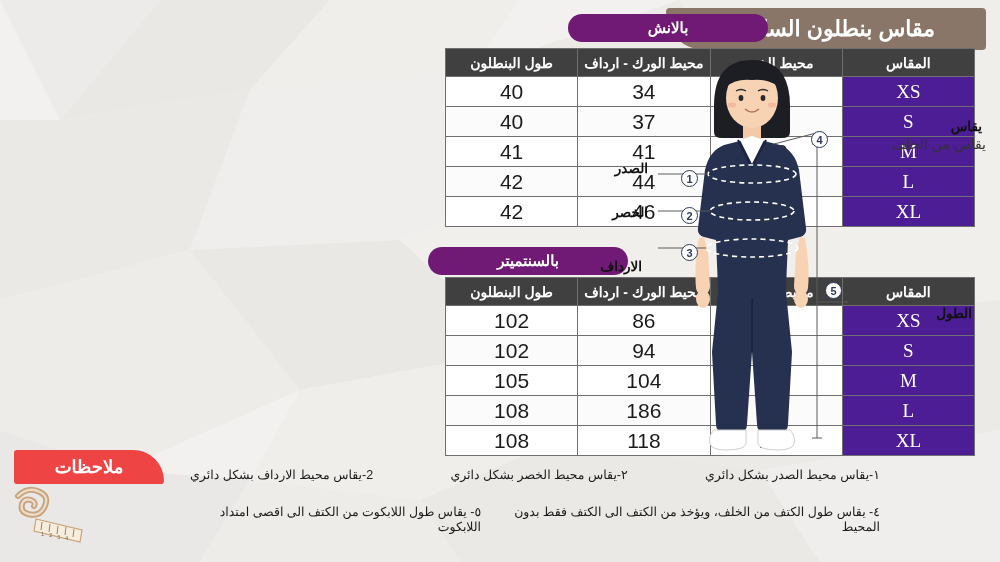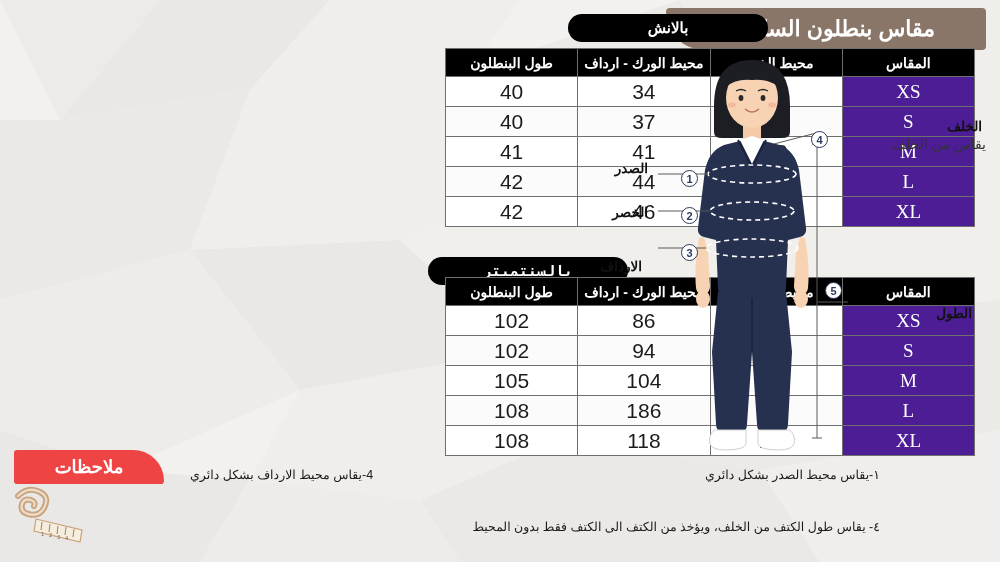--- a/index.html
+++ b/index.html
@@ -26,27 +26,27 @@
     border-radius: 6px 6px 6px 60px;
     display: flex; align-items: center; justify-content: center;
     color: #fff; font-size: 22px; font-weight: bold;
     letter-spacing: 0px;
   }
 
   
   .sec-pill {
     position: absolute;
     height: 28px;
-    background: #000000;
+    background: #701a75;
     border-radius: 14px;
     display: flex; align-items: center; justify-content: center;
     color: #fff; font-size: 15px; font-weight: bold;
   }
   #pill-inch { top: 14px; right: 232px; width: 200px; }
-  #pill-cm   { top: 257px; right: 372px; width: 200px; font-family: Liberation Mono, monospace; }
+  #pill-cm   { top: 247px; right: 372px; width: 200px; }
 
   
   table.sizes {
     position: absolute;
     border-collapse: collapse;
     width: 530px;
     right: 25px;
     table-layout: fixed;
   }
   #tbl-inch { top: 48px; }
@@ -54,21 +54,21 @@
 
   table.sizes th, table.sizes td {
     border: 1px solid #6f6f6f;
     text-align: center;
     height: 30px;
     padding: 0;
     font-size: 16px;
     color: #1b1b1b;
   }
   table.sizes thead th {
-    background: #000000;
+    background: #404040;
     color: #ffffff;
     font-weight: bold;
     font-size: 14px;
     height: 28px;
   }
   table.sizes tbody td.sizecol {
     background: #4c1d95;
     color: #fff;
     font-family: "Liberation Serif", serif;
     font-size: 19px;
@@ -312,42 +312,44 @@
 
       <line x1="122" y1="92" x2="168" y2="80" stroke="#5b5b5b" stroke-width="1"></line>
 
       <line x1="165" y1="92" x2="165" y2="386" stroke="#5b5b5b" stroke-width="1"></line>
       <line x1="160" y1="92" x2="170" y2="92" stroke="#5b5b5b" stroke-width="1"></line>
       <line x1="160" y1="386" x2="170" y2="386" stroke="#5b5b5b" stroke-width="1"></line>
       <line x1="165" y1="250" x2="196" y2="250" stroke="#5b5b5b" stroke-width="1"></line>
     </svg>
   </div>
 
-  <div class="flabel" id="lbl-shoulder">الخلف</div>
+  <div class="flabel" id="lbl-shoulder">يقاس</div>
   <div class="flabel sub" id="lbl-shoulder-sub">يقاس من الخلف</div>
   <div class="flabel" id="lbl-chest">الصدر</div>
   <div class="flabel" id="lbl-waist">الخصر</div>
   <div class="flabel" id="lbl-hip">الارداف</div>
   <div class="flabel" id="lbl-len">الطول</div>
 
   <div class="num-badge" id="b1">1</div>
   <div class="num-badge" id="b2">2</div>
   <div class="num-badge" id="b3">3</div>
   <div class="num-badge" id="b4">4</div>
   <div class="num-badge" id="b5">5</div>
 
   <div class="notes-pill">ملاحظات</div>
 
   <div class="notes-row1">
     <span>١-يقاس محيط  الصدر بشكل دائري</span>
-    <span>4-يقاس محيط  الارداف  بشكل دائري</span>
+    <span>٢-يقاس محيط  الخصر بشكل دائري</span>
+    <span>2-يقاس محيط  الارداف  بشكل دائري</span>
   </div>
 
   <div class="notes-row2">
     <span>٤- يقاس طول الكتف من الخلف، ويؤخذ من الكتف الى الكتف فقط بدون المحيط</span>
+    <span>٥-  يقاس طول اللابكوت من الكتف الى اقصى امتداد اللابكوت</span>
   </div>
 
   <div class="tape">
     <svg width="80" height="58" viewBox="0 0 80 58">
       <path d="M8 10 Q18 0 30 6 Q40 11 34 22 Q29 31 18 28 Q10 26 12 18 Q14 12 21 14 Q26 16 24 20" fill="none" stroke="#c9a27a" stroke-width="6" stroke-linecap="round"></path>
       <path d="M8 10 Q18 0 30 6 Q40 11 34 22 Q29 31 18 28 Q10 26 12 18 Q14 12 21 14 Q26 16 24 20" fill="none" stroke="#e9dcc9" stroke-width="2.4" stroke-linecap="round"></path>
       <path d="M26 33 L72 44 L70 56 L24 45 Z" fill="#f6eddc" stroke="#c9a27a" stroke-width="1.2"></path>
       <g stroke="#8a7668" stroke-width="0.9">
         <line x1="32" y1="36" x2="31" y2="44"></line>
         <line x1="40" y1="38" x2="39" y2="46"></line>

